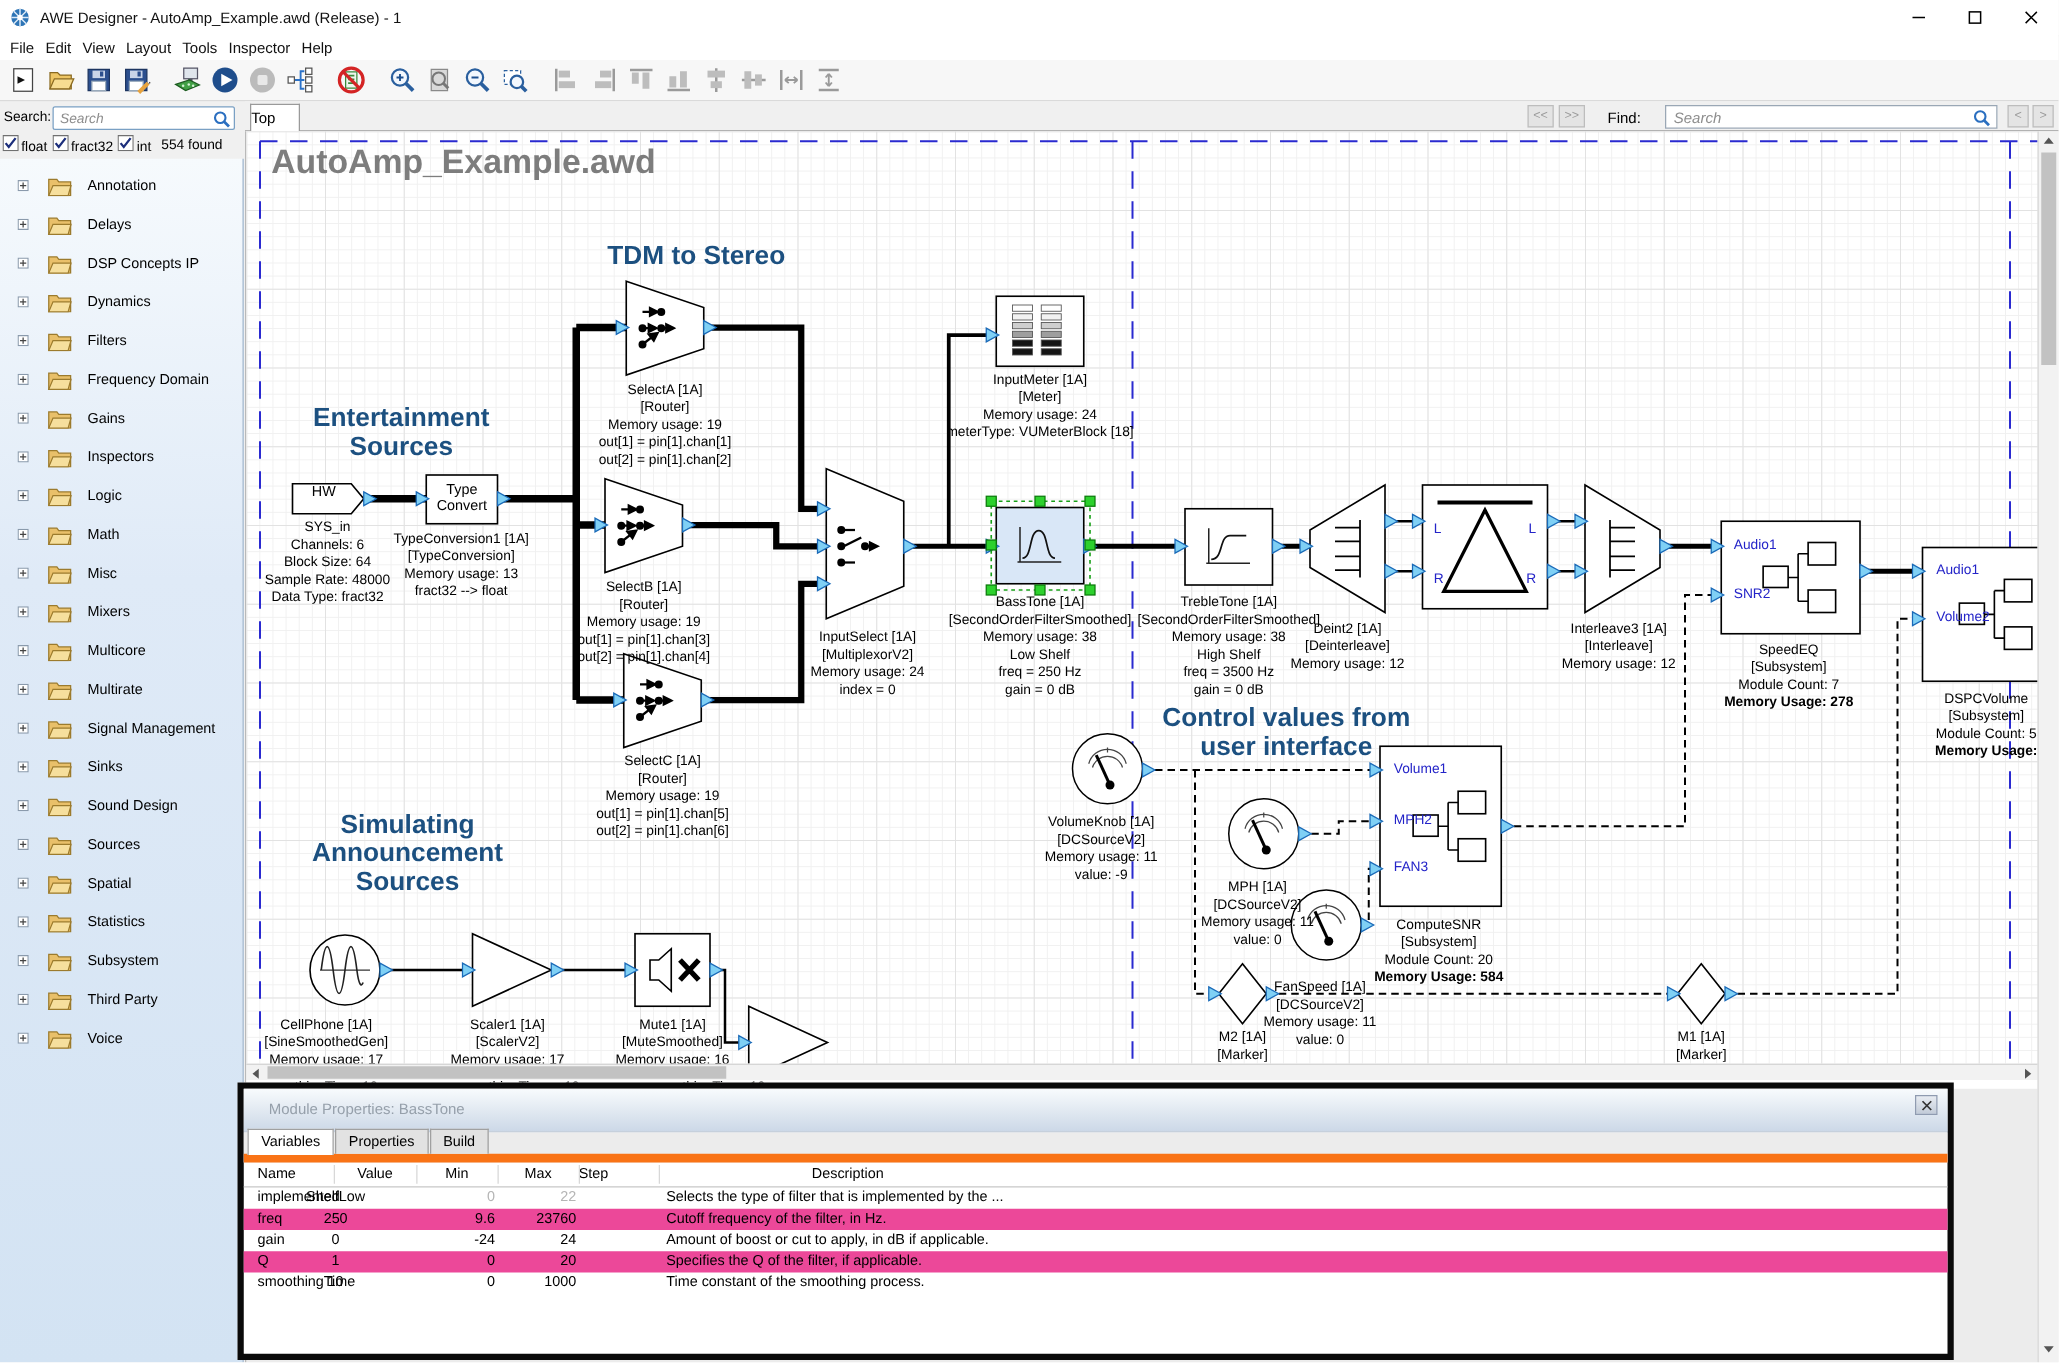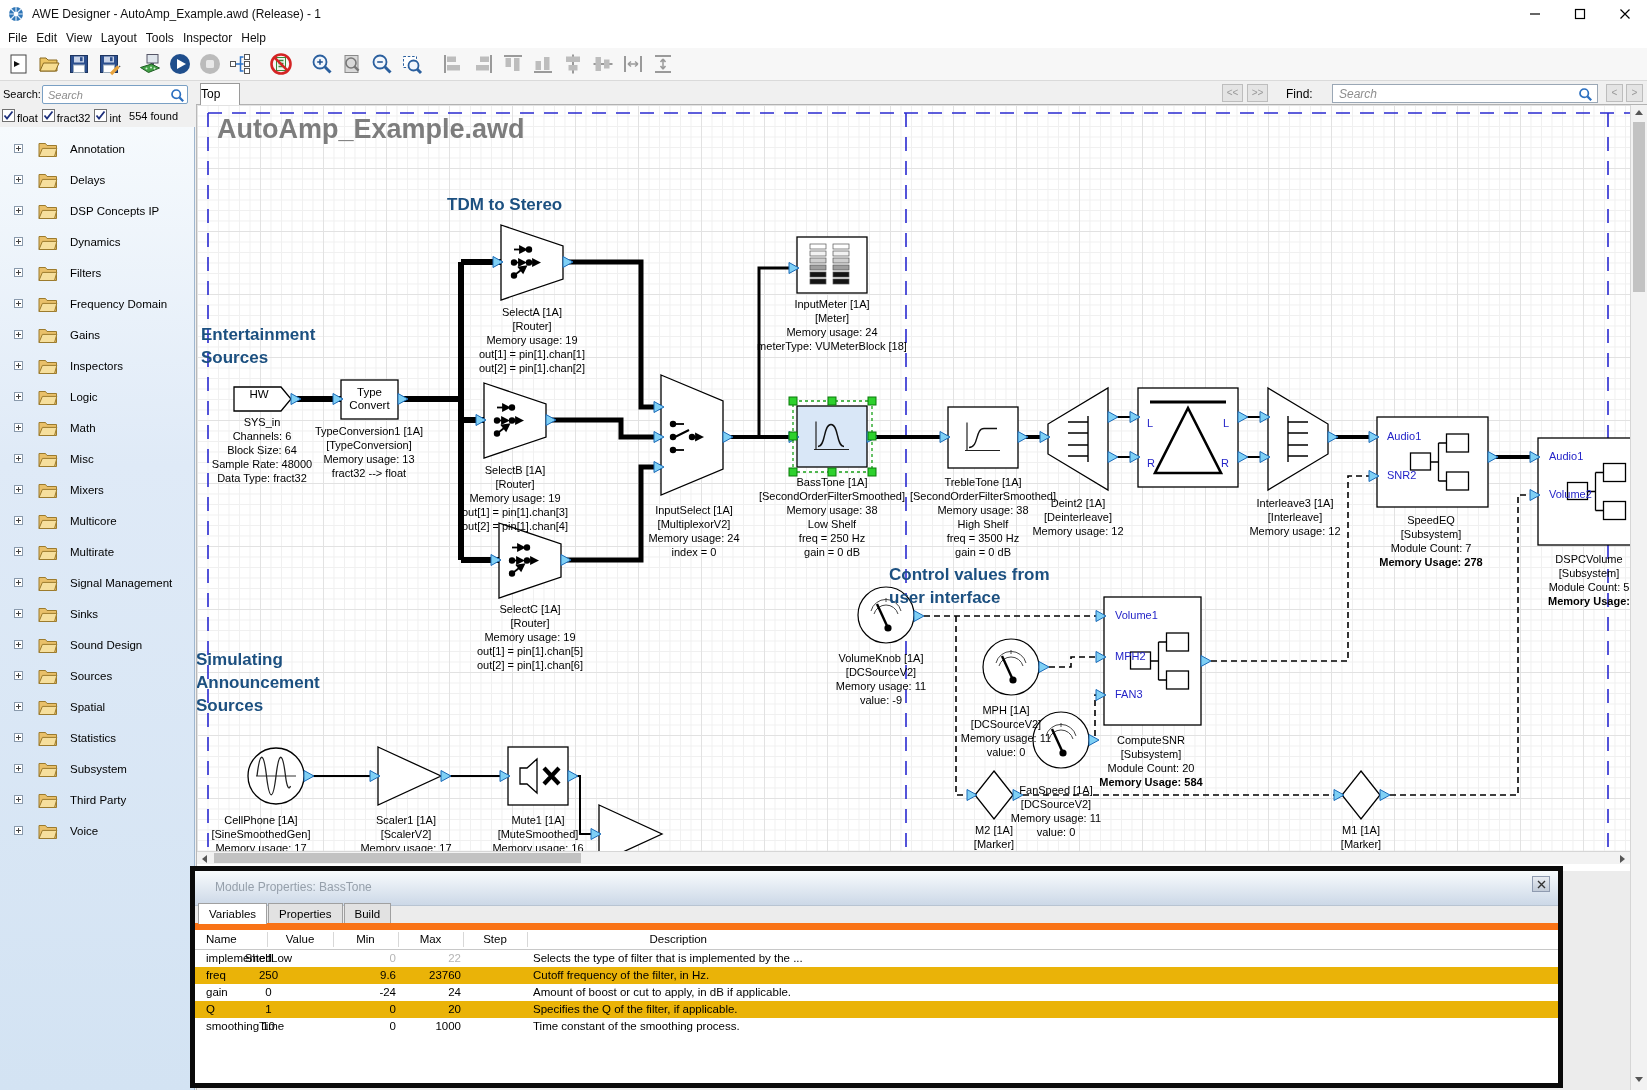--- a/index.html
+++ b/index.html
@@ -42,21 +42,21 @@
   .tree-label{margin-left:12px;font-size:11.5px;white-space:nowrap}
   
   #canvas{position:absolute;left:196px;top:105px;width:1434px;height:985px;background:#ececec;border-left:1px solid #b9b9b9;box-sizing:border-box}
   #canvas-content{position:absolute;left:0;top:0;width:1434px;height:746px;overflow:hidden;background-color:#fff;
     background-image:linear-gradient(#e2e2e2 1px,transparent 1px),linear-gradient(90deg,#e2e2e2 1px,transparent 1px),linear-gradient(#f0f0f0 1px,transparent 1px),linear-gradient(90deg,#f0f0f0 1px,transparent 1px);
     background-size:63px 63px,63px 63px,10.5px 10.5px,10.5px 10.5px}
   #canvas-title{position:absolute;left:20px;top:9px;font-size:27px;font-weight:bold;color:#7d7d7d;white-space:nowrap}
   #wire-svg{position:absolute;left:0;top:0}
   .caption{position:absolute;width:230px;text-align:center;font-size:11px;line-height:14px;pointer-events:none}
   .caption .bold{font-weight:bold}
-  .clabel{position:absolute;font-size:17px;font-weight:600;color:#1c5080;line-height:23px}
+  .clabel{position:absolute;text-align:center;font-size:21px;font-weight:600;color:#1c5080;line-height:23px}
   .port{position:absolute;font-size:11px;color:#2424c8;white-space:nowrap}
   .inner-label{position:absolute;font-size:11.5px;text-align:center;line-height:13px}
   
   #hscroll{position:absolute;left:0;top:746px;width:1434px;height:13px;background:#f2f2f2;border-top:1px solid #d6d6d6;box-sizing:border-box}
   #hthumb{position:absolute;left:17px;top:1px;width:367px;height:10px;background:#c2c2c2}
   .harrow{position:absolute;top:3px;width:0;height:0;border-top:4px solid transparent;border-bottom:4px solid transparent}
   #sliver{position:absolute;left:0;top:759px;width:1434px;height:7px;background:#fff;overflow:hidden}
   .sliver-txt{position:absolute;top:0;font-size:11px;white-space:nowrap}
   #vscroll{position:absolute;left:1630px;top:105px;width:17px;height:985px;background:#f2f2f2;border-left:1px solid #d6d6d6;box-sizing:border-box}
   #vthumb{position:absolute;left:2px;top:17px;width:12px;height:170px;background:#c2c2c2}
@@ -65,31 +65,31 @@
   #panel{position:absolute;left:190px;top:866px;width:1373px;height:222px;background:#fff;border:5px solid #0a0a0a;box-sizing:border-box}
   #panel-header{position:relative;height:34px;background:linear-gradient(180deg,#f8fbfd,#ccd8e7);border-bottom:1px solid #b8c4d2}
   #panel-title{position:absolute;left:20px;top:9px;font-size:12px;color:#96a0ab}
   #panel-close{position:absolute;right:8px;top:5px;width:18px;height:16px;background:linear-gradient(180deg,#e8ecf2,#c2cbd8);border:1px solid #8f9bb0;padding:0;display:flex;align-items:center;justify-content:center}
   #panel-tabs{position:relative;height:24px;background:#ececec;display:flex;align-items:flex-end;padding-left:3px;border-bottom:7px solid #f97316;box-sizing:border-box}
   .ptab{font-size:11.5px;padding:4px 10px 3px;border:1px solid #a0a0a0;border-bottom:none;background:#e2e2e2;margin-right:1px;position:relative}
   .ptab.active{background:#fff;padding-bottom:4px;margin-bottom:-1px;z-index:2}
   #ptable{position:relative;font-size:11.5px}
   .phead{position:relative;height:19px;border-bottom:1px solid #c8c8c8;line-height:19px}
   .prow{position:relative;height:17px;line-height:17px}
-  .prow.shade{background:#eab308}
+  .prow.shade{background:#ec4899}
   .c-name{position:absolute;left:11px;white-space:nowrap}
   .c-value{position:absolute;left:16px;width:115px;text-align:center}
   .c-min{position:absolute;left:140px;width:61px;text-align:right}
   .c-max{position:absolute;left:205px;width:61px;text-align:right}
   .c-step{position:absolute;left:270px;width:60px;text-align:right}
   .c-desc{position:absolute;left:338px;white-space:nowrap}
   .h-val{position:absolute;left:72px;width:66px;text-align:center}
   .h-min{position:absolute;left:138px;width:65px;text-align:center}
   .h-max{position:absolute;left:203px;width:65px;text-align:center}
-  .h-step{position:absolute;left:268px;width:64px;text-align:center}
+  .h-step{position:absolute;left:268px;width:64px;text-align:left}
   .h-desc{position:absolute;left:392px;width:120px;text-align:right}
   .vsep{position:absolute;top:2px;bottom:2px;width:1px;background:#d8d8d8}
   .dim{color:#b5b5b5}
 </style>
 </head>
 <body>
 
 <div id="app">
   <div id="titlebar">
     <span class="abs" style="left:8px;top:6px"><svg width="16" height="16">

